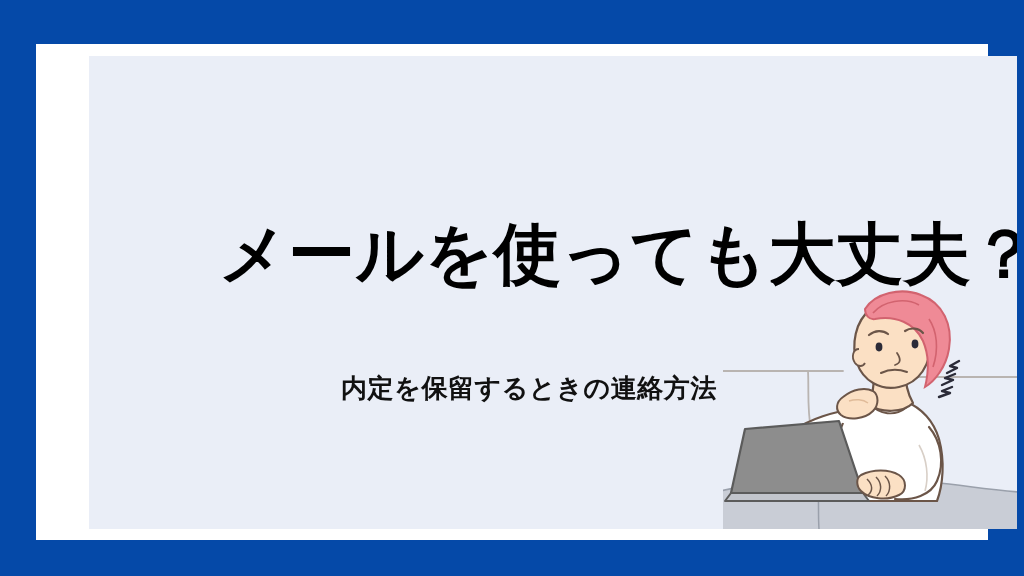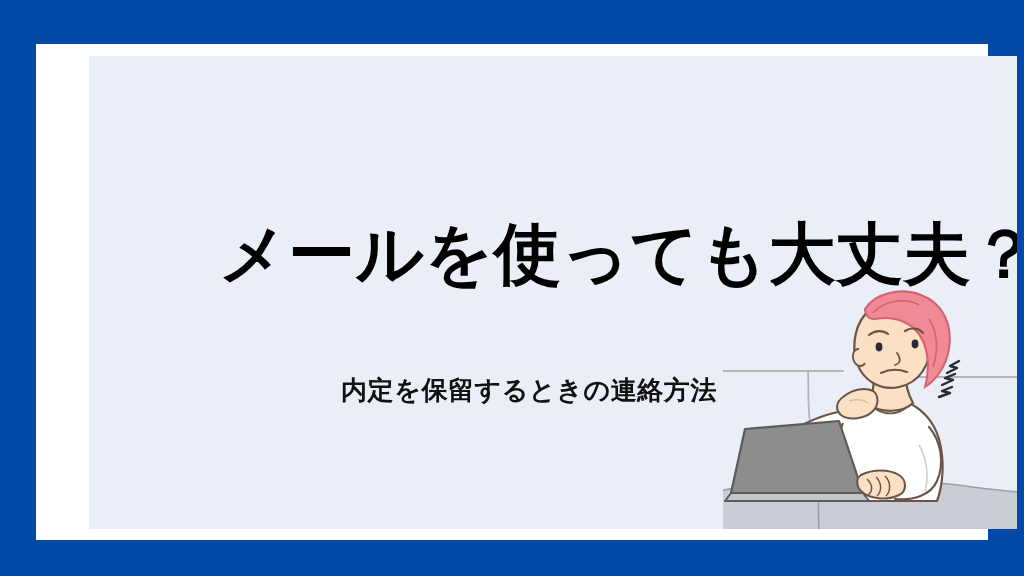--- a/index.html
+++ b/index.html
@@ -63,21 +63,21 @@
     position: absolute;
     left: 252px;
     top: 318px;
     margin: 0;
     font-size: 26px;
     font-weight: 700;
     line-height: 1.3;
     letter-spacing: 0.6px;
     color: #111111;
     white-space: nowrap;
-    font-family: Liberation Sans, sans-serif;
+    font-family: Liberation Mono, monospace;
   }
 
   
   .illustration {
     position: absolute;
     right: -6px;
     bottom: 0;
     width: 300px;
     height: 250px;
   }

